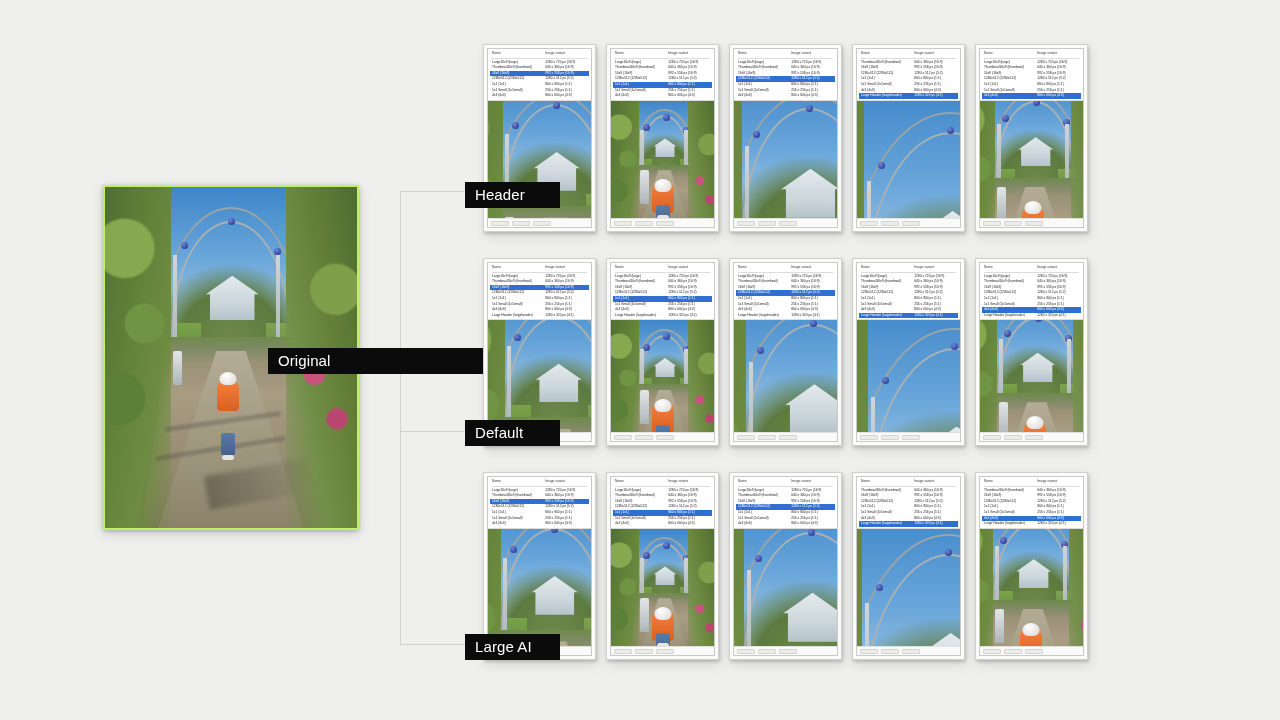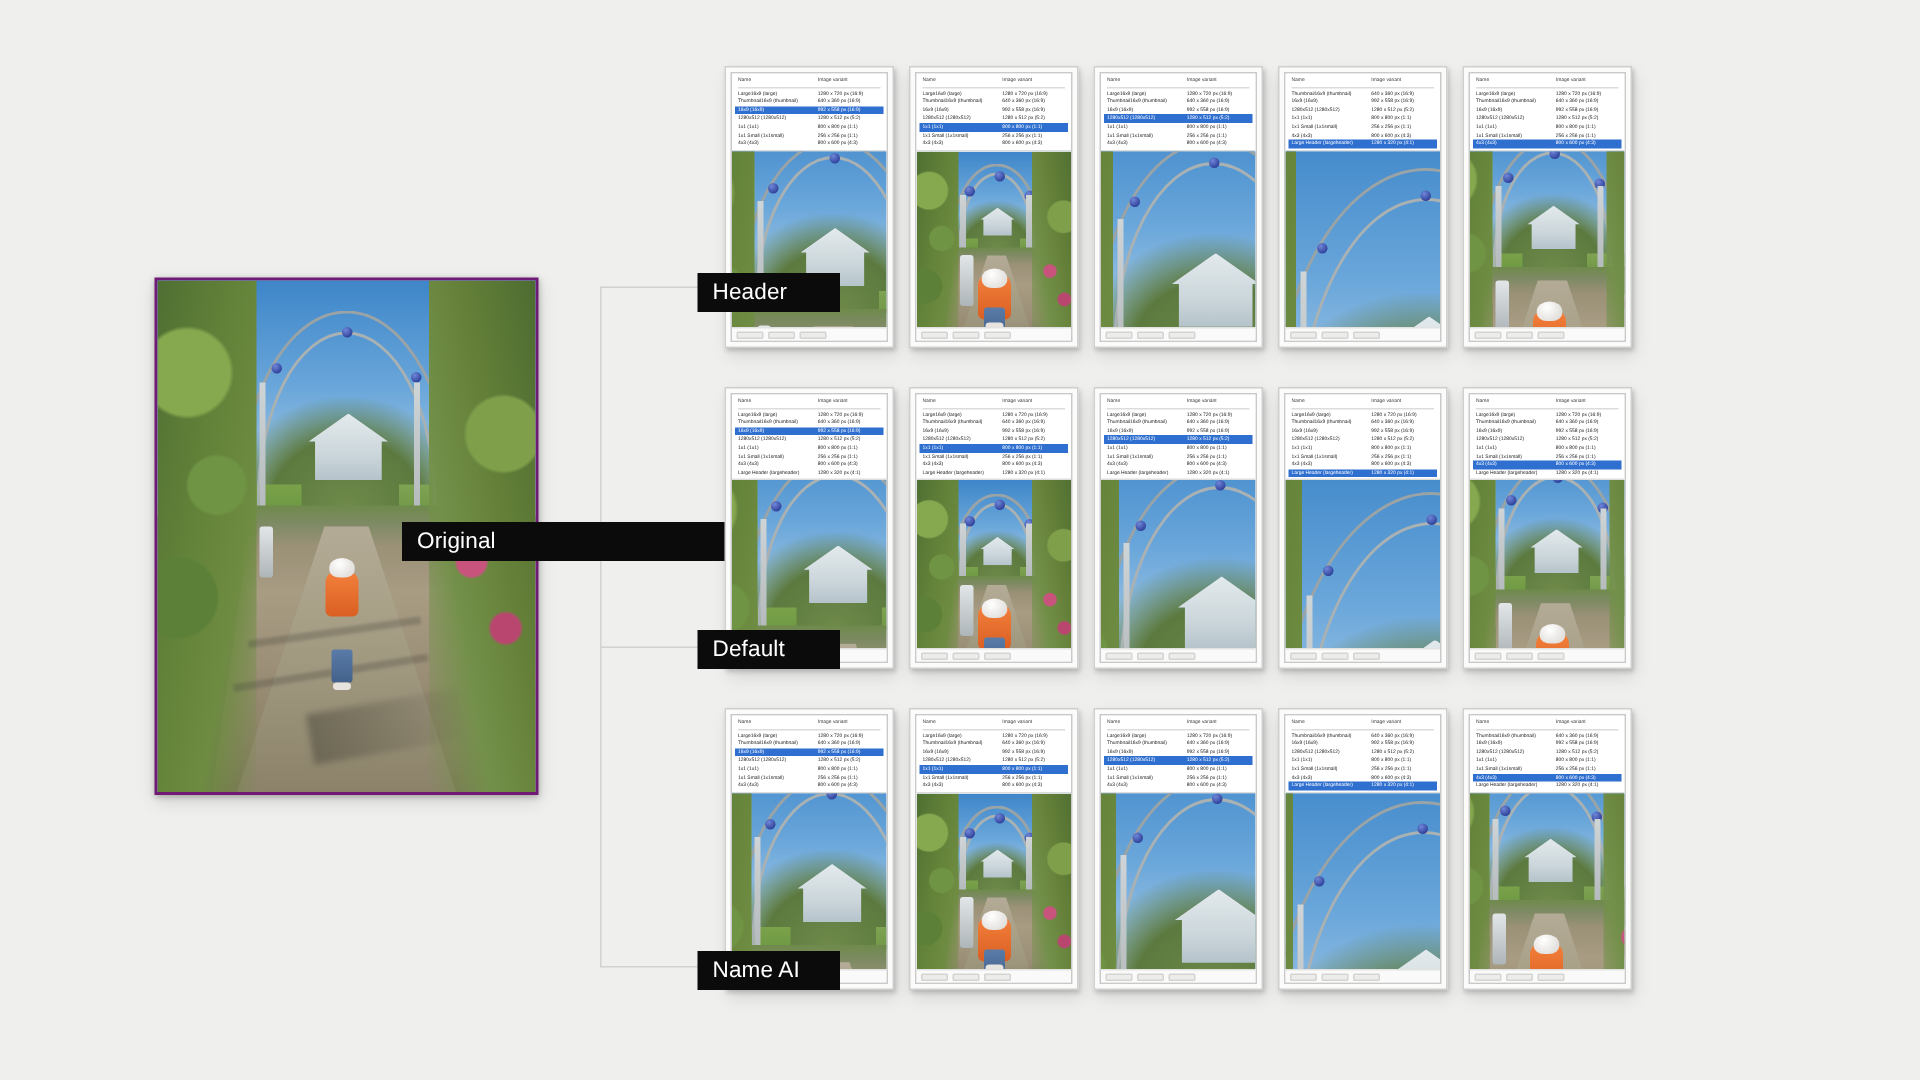--- a/index.html
+++ b/index.html
@@ -15,21 +15,21 @@
     position: relative;
     width: 1280px; height: 720px;
     background: #efefee;
   }
 
   
   .original-wrap {
     position: absolute;
     left: 103px; top: 185px;
     width: 256px; height: 345px;
-    background: #701a75;
+    background: #bef264;
     padding: 2px;
     box-shadow: 0 1px 4px rgba(0,0,0,.25), 0 4px 12px rgba(0,0,0,.12);
   }
   .photo {
     position: relative;
     width: 100%; height: 100%;
     overflow: hidden;
     background: #8fb0cf;
   }
 
@@ -1289,15 +1289,15 @@
             <div class="fbtn"></div>
             <div class="fbtn"></div>
             <div class="fbtn"></div>
           </div>
         </div>
       </div>
     </div>
 
   <div class="caption" style="left:465px; top:182px; width:95px;">Header</div>
   <div class="caption" style="left:465px; top:420px; width:95px;">Default</div>
-  <div class="caption" style="left:465px; top:634px; width:95px;">Name AI</div>
+  <div class="caption" style="left:465px; top:634px; width:95px;">Large AI</div>
 
 </div>
 
 </body></html>

